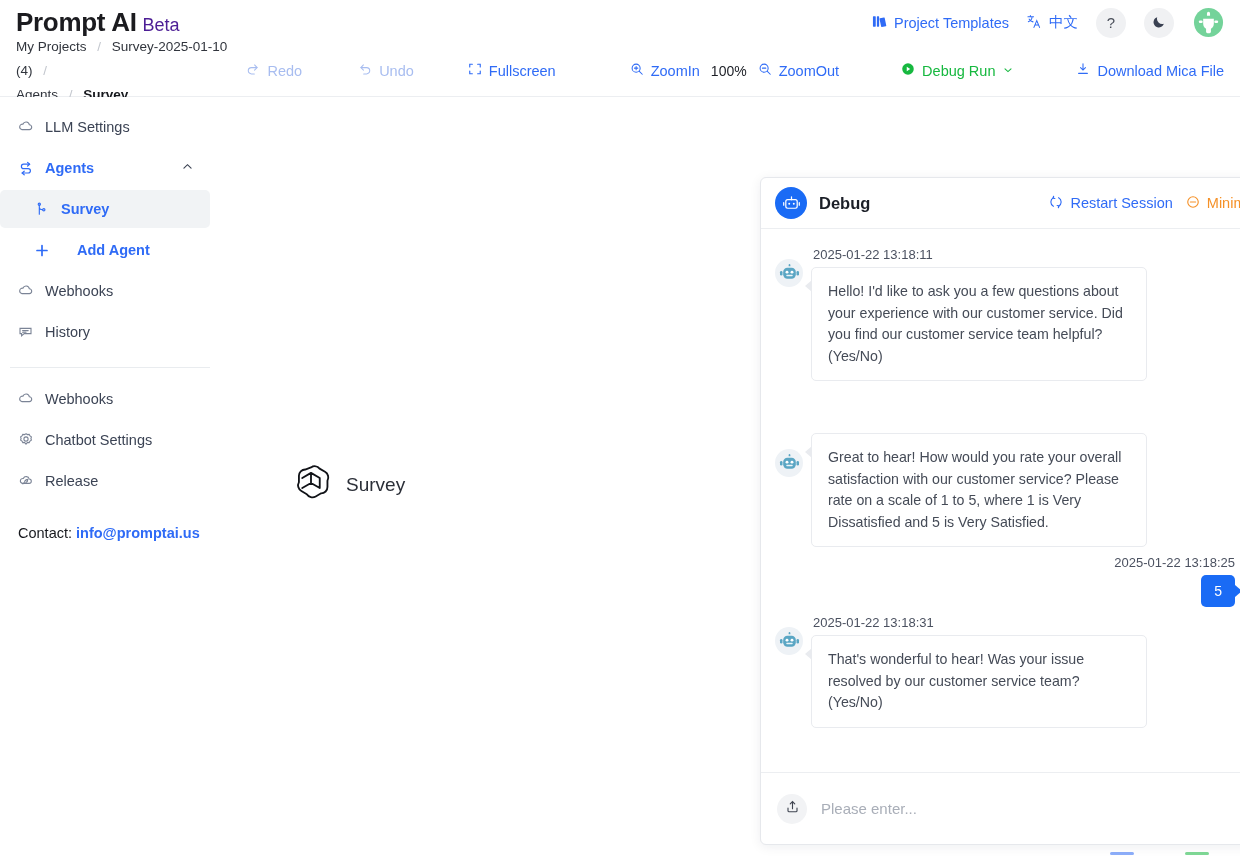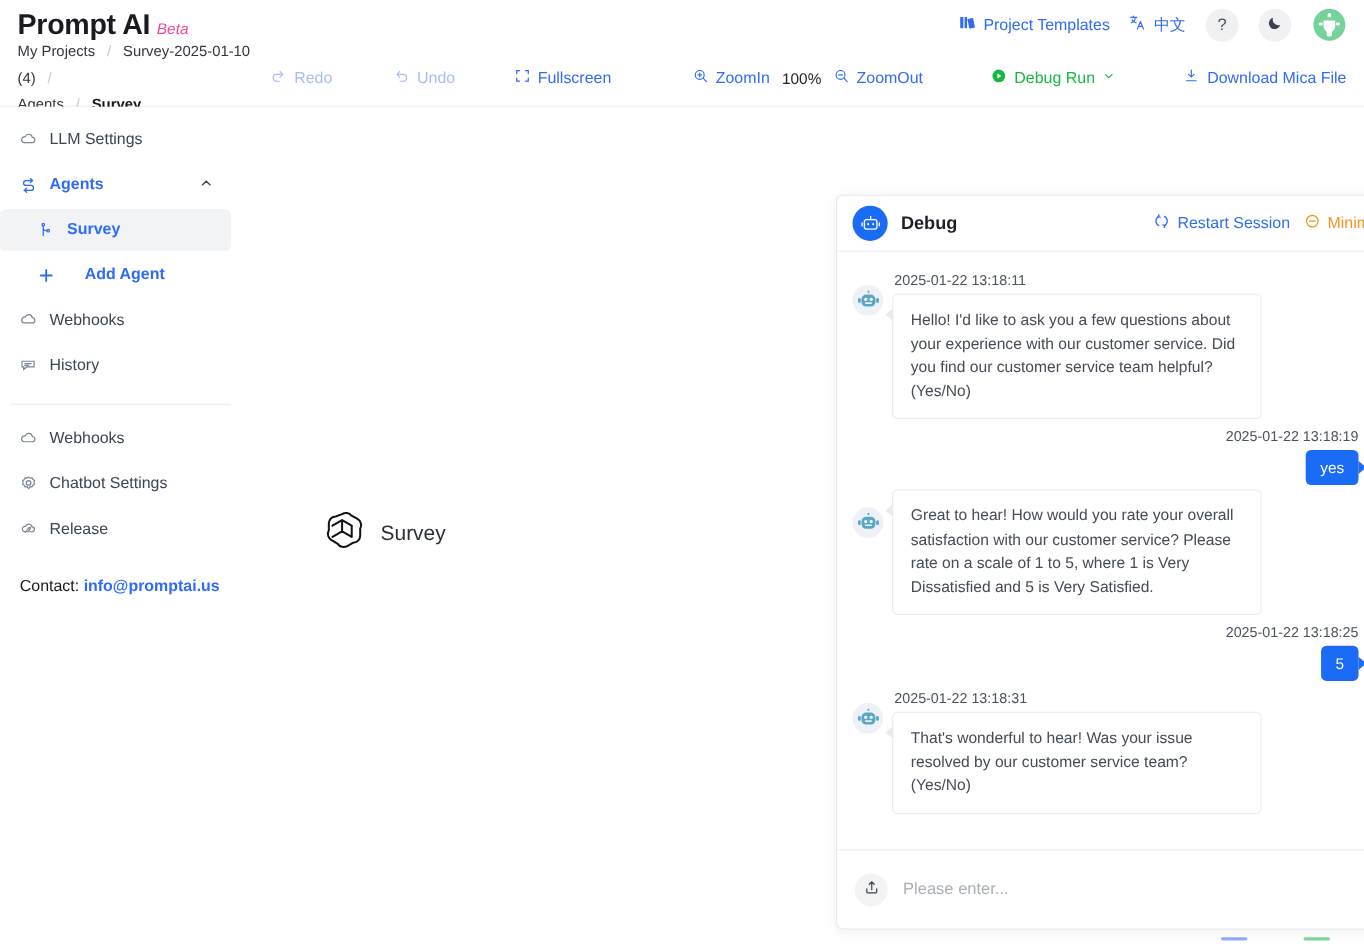--- a/index.html
+++ b/index.html
@@ -19,21 +19,21 @@
     background: #fff;
   }
   .brand {
     display: flex; align-items: baseline; gap: 6px;
   }
   .brand-name {
     font-size: 26px; font-weight: 700; color: #1b1b1f;
     letter-spacing: -0.3px;
   }
   .brand-beta {
-    font-size: 14px; font-style: italic; color: #ec4899; font-weight: 400;
+    font-size: 18px; color: #4c1d95; font-weight: 400;
   }
   .header-right {
     margin-left: auto; display: flex; align-items: center; gap: 18px;
   }
   .hdr-link {
     display: flex; align-items: center; gap: 7px;
     color: #2f6bf6; font-size: 14.5px; cursor: pointer;
     white-space: nowrap;
   }
   .round-btn {
@@ -556,24 +556,20 @@
           <rect x="8.6" y="13.4" width="6.8" height="1.5" rx=".75" fill="#eaf4f8"></rect>
         </svg>
       </div>
       <div class="msg-col msg-gap-bot">
         <span class="msg-time">2025-01-22 13:18:11</span>
         <div class="bubble">Hello! I'd like to ask you a few questions about your experience with our customer service. Did you find our customer service team helpful? (Yes/No)</div>
       </div>
     </div>
 
     <div class="msg-row user">
-      <div class="msg-col r msg-gap-user">
-        <span class="msg-time">2025-01-22 13:18:19</span>
-        <div class="bubble-user">yes</div>
-      </div>
       <div class="av user">
         <svg width="23" height="23" viewBox="0 0 24 24">
           <circle cx="12" cy="12" r="11.5" fill="#dfeaf7"></circle>
           <path d="M5.4 23A6.9 6.9 0 0 1 12 17.6 6.9 6.9 0 0 1 18.6 23z" fill="#6ec46a"></path>
           <circle cx="12" cy="11.2" r="5" fill="#fbe2d4"></circle>
           <path d="M6.9 10.2A5.2 5.2 0 0 1 12 4.6a5.2 5.2 0 0 1 5.1 5.6c-.7-1.8-2.3-2-5.1-2s-4.4.2-5.1 2z" fill="#4f86d8"></path>
           <circle cx="9.9" cy="11.5" r=".8" fill="#3b414d"></circle>
           <circle cx="14.1" cy="11.5" r=".8" fill="#3b414d"></circle>
           <circle cx="8.6" cy="13.2" r="1.1" fill="#f7b9b0"></circle>
           <circle cx="15.4" cy="13.2" r="1.1" fill="#f7b9b0"></circle>

